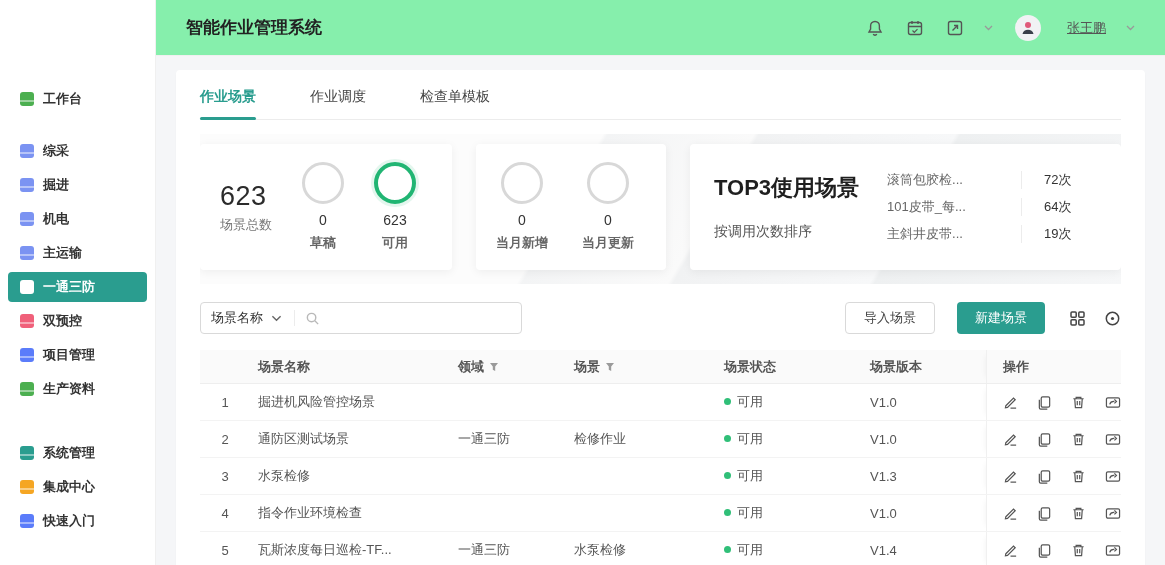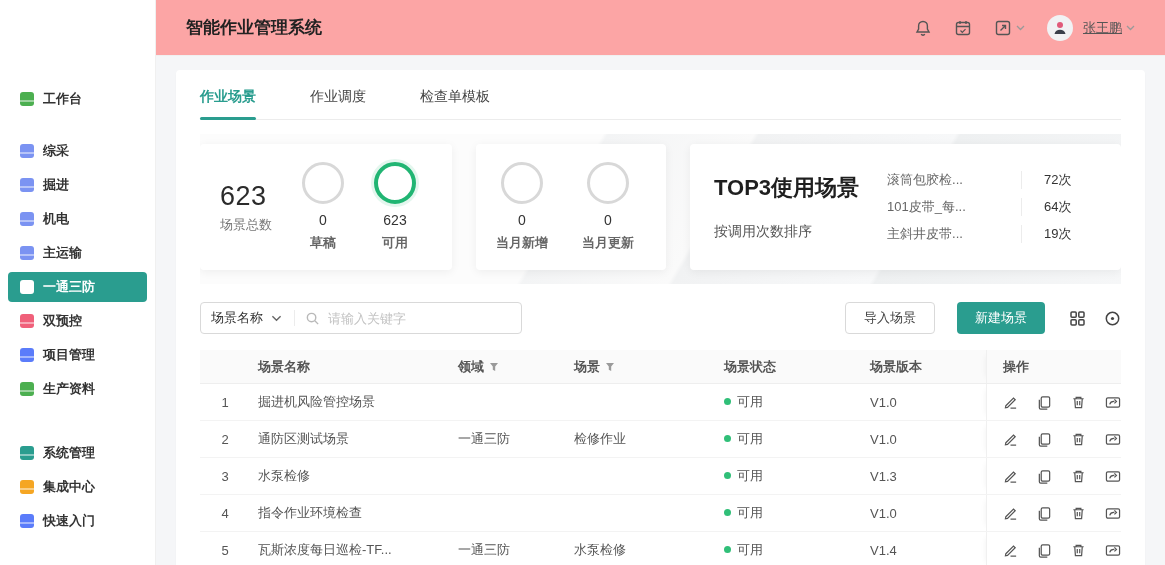--- a/index.html
+++ b/index.html
@@ -12,25 +12,25 @@
   .side-item { display:flex; align-items:center; gap:9px; height:30px; margin:4px 8px;
     padding:0 0 0 12px; font-size:13px; color:#333; border-radius:4px; cursor:pointer; white-space:nowrap;font-weight:bold; }
   .side-item.gap-top { margin-top:22px; }
   .side-item.gap-big { margin-top:34px; }
   .side-item.active { background:#2a9d8f; color:#fff; }
   .side-ic { width:14px; height:14px; border-radius:3px; flex:none;
     background-image:linear-gradient(to bottom, rgba(255,255,255,0) 55%, rgba(255,255,255,.45) 55%, rgba(255,255,255,.45) 70%, rgba(255,255,255,0) 70%); }
 
   
   .main { flex:1; display:flex; flex-direction:column; background:#f5f6f8; min-width:0; }
-  .topbar { height:56px; background:#fca5a5; border-bottom:1px solid #f0f0f0;
+  .topbar { height:56px; background:#86efac; border-bottom:1px solid #f0f0f0;
     display:flex; align-items:center; padding:0 30px; flex:none; }
   .topbar h1 { font-size:17px; font-weight:bold; color:#222; }
   .top-right { margin-left:auto; display:flex; align-items:center; gap:22px; color:#555; }
-  .ic-btn { display:flex; align-items:center; gap:4px; cursor:pointer;text-decoration:underline; }
+  .ic-btn { display:flex; align-items:center; gap:20px; cursor:pointer;text-decoration:underline; }
   .avatar { width:26px; height:26px; border-radius:50%; background:#f1f2f4; display:flex; align-items:center; justify-content:center; }
   .username { font-size:13px; color:#555; margin-left:6px; }
 
   
   .content { flex:1; padding:14px 20px 0 20px; min-height:0; }
   .card { background:#fff; border-radius:4px; height:520px; padding:0 24px; box-shadow:0 1px 2px rgba(0,0,0,.03); }
 
   
   .tabs { display:flex; gap:54px; padding-top:18px; border-bottom:1px solid #ececec; }
   .tab { font-size:14px; color:#444; padding-bottom:13px; cursor:pointer; position:relative; }
@@ -256,21 +256,20 @@
           <div class="searchbox">
             <span class="sel-label">场景名称</span>
             <svg width="11" height="7" viewBox="0 0 9 6" fill="none" stroke="#666" stroke-width="1.2" style="margin-left:8px">
                 <path d="M1 1l3.5 3.5L8 1"></path>
               </svg>
             <span class="divider"></span>
             <svg width="15" height="15" viewBox="0 0 16 16" fill="none" stroke="#b9b9b9" stroke-width="1.5" style="margin-right:8px">
                 <circle cx="7" cy="7" r="4.5"></circle>
                 <path d="M10.5 10.5L14 14"></path>
               </svg>
-            <input placeholder="请输入关键字" style="">
           </div>
           <button class="btn ghost">导入场景</button>
           <button class="btn primary">新建场景</button>
           <span class="view-ic">
             <svg width="17" height="17" viewBox="0 0 17 17" fill="none" stroke="currentColor" stroke-width="1.5">
                 <rect x="2" y="2" width="5.2" height="5.2" rx="1"></rect>
                 <rect x="9.8" y="2" width="5.2" height="5.2" rx="1"></rect>
                 <rect x="2" y="9.8" width="5.2" height="5.2" rx="1"></rect>
                 <rect x="9.8" y="9.8" width="5.2" height="5.2" rx="1"></rect>
               </svg>

